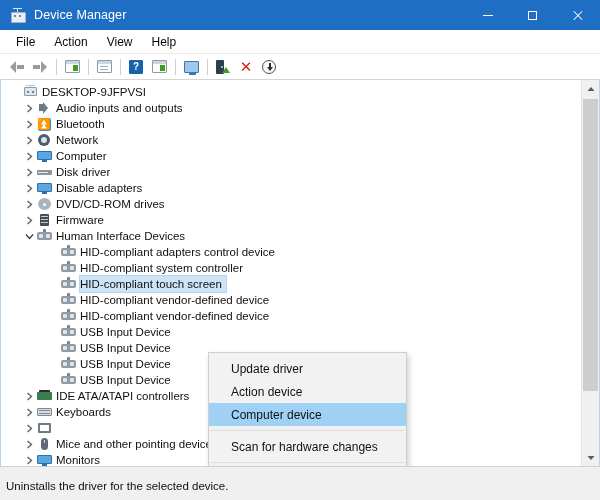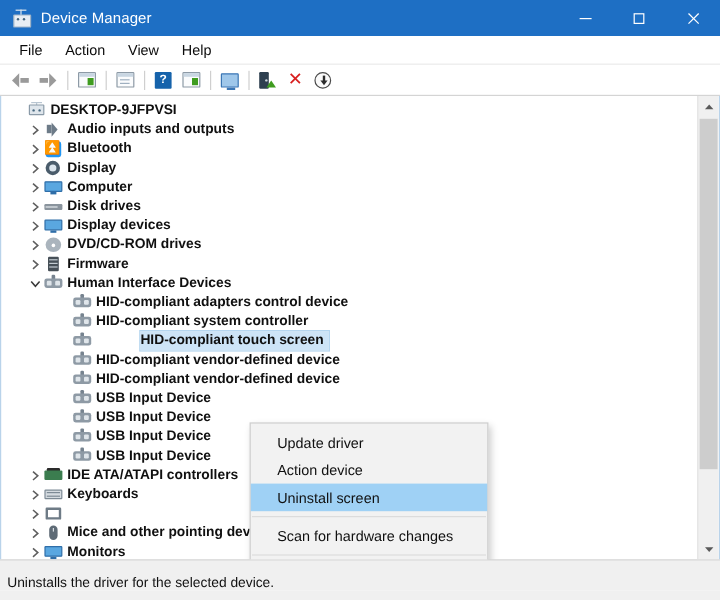--- a/index.html
+++ b/index.html
@@ -126,22 +126,22 @@
   .row{
     height:16px;display:flex;align-items:center;position:relative;
     font-size:11.5px;color:#101010;white-space:nowrap;
   }
   .row .chev{
     width:13px;flex:0 0 13px;display:flex;align-items:center;justify-content:center;
     color:#6a6a6a;font-size:9px;
   }
   .chev svg{display:block;}
   .row .ico{width:16px;flex:0 0 16px;display:flex;align-items:center;justify-content:center;margin-right:4px;}
-  .row .lbl{padding-right:4px;line-height:16px;font-weight:bold;}
-  .row.sel .lbl{background:#cde4f7;outline:1px solid #b4d5ef;margin-left:37px;}
+  .row .lbl{padding-right:4px;line-height:16px;}
+  .row.sel .lbl{background:#cde4f7;outline:1px solid #b4d5ef;}
 
   .d0{padding-left:8px;}
   .d1{padding-left:22px;}
   .d2{padding-left:46px;}
 
   
   .ic{position:relative;width:15px;height:14px;}
   .ic-pc .b{position:absolute;left:1px;top:2px;width:13px;height:9px;background:#dfe6ec;border:1px solid #8a9aa8;border-radius:1px;box-sizing:border-box;}
   .ic-pc .d1x,.ic-pc .d2x{position:absolute;width:2px;height:2px;background:#46677f;border-radius:50%;top:6px;}
   .ic-pc .d1x{left:4px;} .ic-pc .d2x{left:9px;}
@@ -345,21 +345,21 @@
               <svg width="7" height="9" viewBox="0 0 7 9">
                 <path d="M1.5 1 L5.5 4.5 L1.5 8" fill="none" stroke="#5f5f5f" stroke-width="1.3"></path>
               </svg>
             </span>
             <span class="ico">
               <span class="ic ic-cam">
                 <i class="o"></i>
                 <i class="i"></i>
               </span>
             </span>
-            <span class="lbl">Display</span>
+            <span class="lbl">Network</span>
           </div>
           <div class="row d1">
             <span class="chev">
               <svg width="7" height="9" viewBox="0 0 7 9">
                 <path d="M1.5 1 L5.5 4.5 L1.5 8" fill="none" stroke="#5f5f5f" stroke-width="1.3"></path>
               </svg>
             </span>
             <span class="ico">
               <span class="ic ic-mon">
                 <i class="m"></i>
@@ -373,35 +373,35 @@
               <svg width="7" height="9" viewBox="0 0 7 9">
                 <path d="M1.5 1 L5.5 4.5 L1.5 8" fill="none" stroke="#5f5f5f" stroke-width="1.3"></path>
               </svg>
             </span>
             <span class="ico">
               <span class="ic ic-disk">
                 <i class="a"></i>
                 <i class="b2"></i>
               </span>
             </span>
-            <span class="lbl">Disk drives</span>
+            <span class="lbl">Disk driver</span>
           </div>
           <div class="row d1">
             <span class="chev">
               <svg width="7" height="9" viewBox="0 0 7 9">
                 <path d="M1.5 1 L5.5 4.5 L1.5 8" fill="none" stroke="#5f5f5f" stroke-width="1.3"></path>
               </svg>
             </span>
             <span class="ico">
               <span class="ic ic-mon">
                 <i class="m"></i>
                 <i class="st"></i>
               </span>
             </span>
-            <span class="lbl">Display devices</span>
+            <span class="lbl">Disable adapters</span>
           </div>
           <div class="row d1">
             <span class="chev">
               <svg width="7" height="9" viewBox="0 0 7 9">
                 <path d="M1.5 1 L5.5 4.5 L1.5 8" fill="none" stroke="#5f5f5f" stroke-width="1.3"></path>
               </svg>
             </span>
             <span class="ico">
               <span class="ic ic-dvd">
                 <i class="o"></i>
@@ -643,21 +643,21 @@
         <svg width="8" height="6" viewBox="0 0 8 6">
             <path d="M4 5 L0.5 1 L7.5 1 Z" fill="#5a5a5a"></path>
           </svg>
       </div>
     </div>
 
     <div class="ctxmenu">
       <div id="ctx-rows">
           <div class="ctxitem">Update driver</div>
           <div class="ctxitem">Action device</div>
-          <div class="ctxitem hl">Uninstall screen</div>
+          <div class="ctxitem hl">Computer device</div>
           <div class="ctxsep"></div>
           <div class="ctxitem">Scan for hardware changes</div>
           <div class="ctxsep"></div>
           <div class="ctxitem bold">Properties</div>
         </div>
     </div>
   </div>
 
   <div class="statusbar">
     <span>Uninstalls the driver for the selected device.</span>

